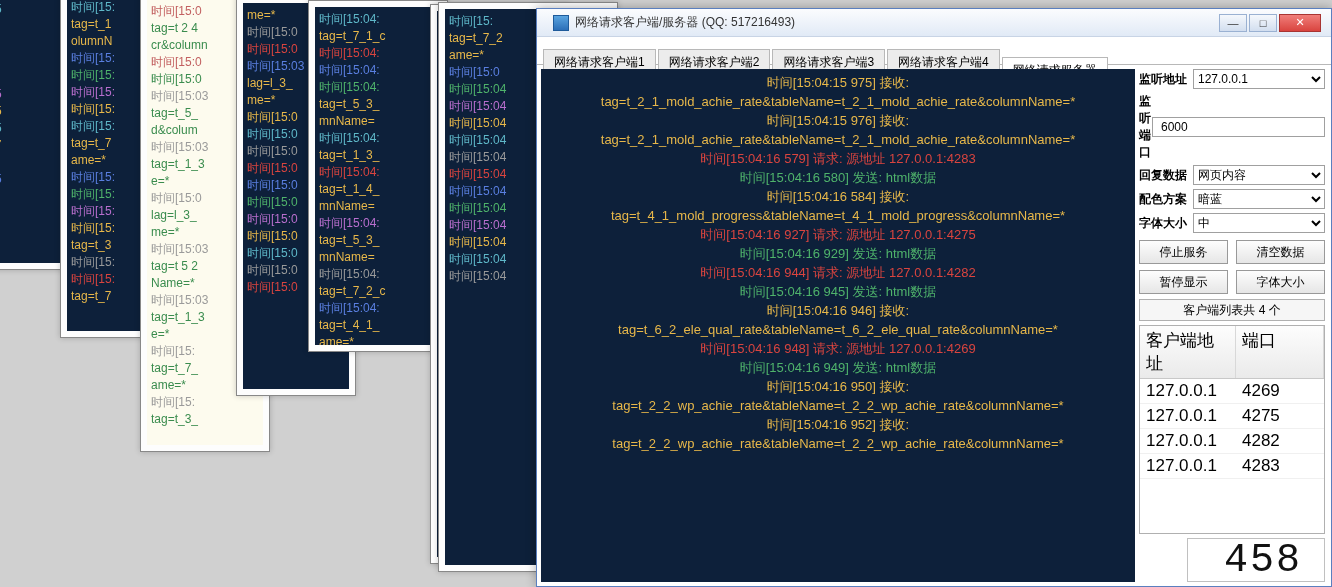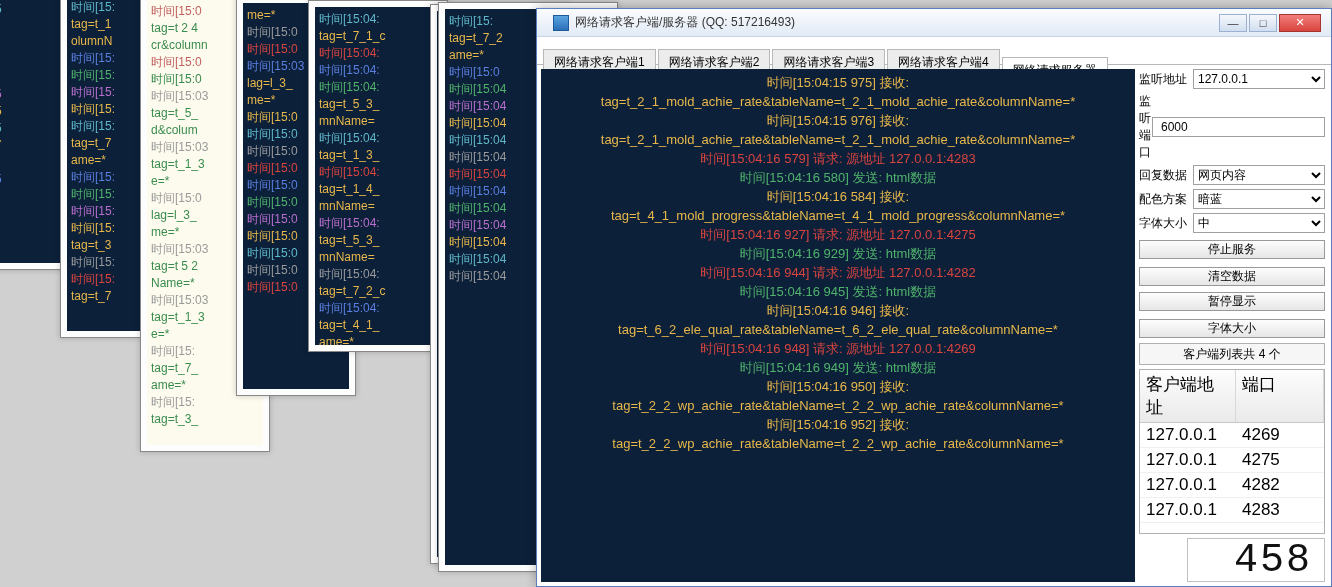--- a/index.html
+++ b/index.html
@@ -36,34 +36,34 @@
 
 .content { display:flex; height:calc(100% - 56px); }
 .console { flex:1; background:#0d203a; margin:4px; padding:4px 6px; overflow-y:auto; overflow-x:hidden; position:relative;text-align:center; }
 .console::-webkit-scrollbar { width:16px; }
 .console::-webkit-scrollbar-track { background:#e8e8e8; }
 .console::-webkit-scrollbar-thumb { background:#c0c0c0; border:1px solid #a0a0a0; }
 .cline { line-height:19px; font-size:13px; white-space:normal; word-break:break-all; }
 
 .sidepanel { width:192px; padding:4px 6px 4px 0; display:flex; flex-direction:column; }
 .frow { display:flex; align-items:center; margin-bottom:4px; font-size:12px; }
-.flabel { width:54px; text-align:left; color:#000; }
+.flabel { width:54px; text-align:left; color:#000;font-weight:bold; }
 .finput { flex:1; height:20px; border:1px solid #a0a0a0; padding:0 8px; font-size:12px; background:#fff; }
 select.finput { padding:0; }
-.btnrow { display:flex; gap:8px; margin:3px 0;flex-direction:column; }
+.btnrow { display:flex; gap:8px; margin:3px 0; }
 .btn { flex:1; height:24px; background:linear-gradient(#fdfdfd,#e6e6e6); border:1px solid #999; font-size:12px; cursor:pointer; }
 .clientbar { height:22px; border:1px solid #b0b0b0; display:flex; align-items:center; justify-content:center; font-size:12px; margin-top:2px; background:#f6f6f6; }
 .clienttable { border:1px solid #b0b0b0; margin-top:4px; flex:1; background:#fff; font-size:17px; overflow:auto; min-height:0; }
 .cthead { display:flex; background:linear-gradient(#fdfdfd,#eaeaea); border-bottom:1px solid #c8c8c8; }
 .cth { padding:3px 6px; border-right:1px solid #d8d8d8; }
 .cth:first-child { width:96px; } .cth:last-child { flex:1; }
 .ctr { display:flex; border-bottom:1px solid #f0f0f0; }
 .ctd { padding:2px 6px; } .ctd:first-child{width:96px;} .ctd:last-child{flex:1;}
 
-.counter { height:44px; display:flex; align-items:center; justify-content:flex-end; padding-right:12px; font-family:"Courier New",monospace; font-size:40px; letter-spacing:2px; color:#111; background:#fff; border:1px solid #c0c0c0; margin-top:4px; font-weight:300;margin-left:48px; }
+.counter { height:44px; display:flex; align-items:center; justify-content:flex-end; padding-right:22px; font-family:"Courier New",monospace; font-size:40px; letter-spacing:2px; color:#111; background:#fff; border:1px solid #c0c0c0; margin-top:4px; font-weight:300;margin-left:48px; }
 </style>
 </head>
 <body>
 
 <div class="bgwin" style="left:-50px;top:-10px;width:120px;height:280px;">
     <div class="inner" id="bg1">
       <div class="cl c-cyn">时间[15</div>
       <div class="cl c-gry">时间[1</div>
       <div class="cl c-yel">tag=t</div>
       <div class="cl c-blu">amc=*</div>

